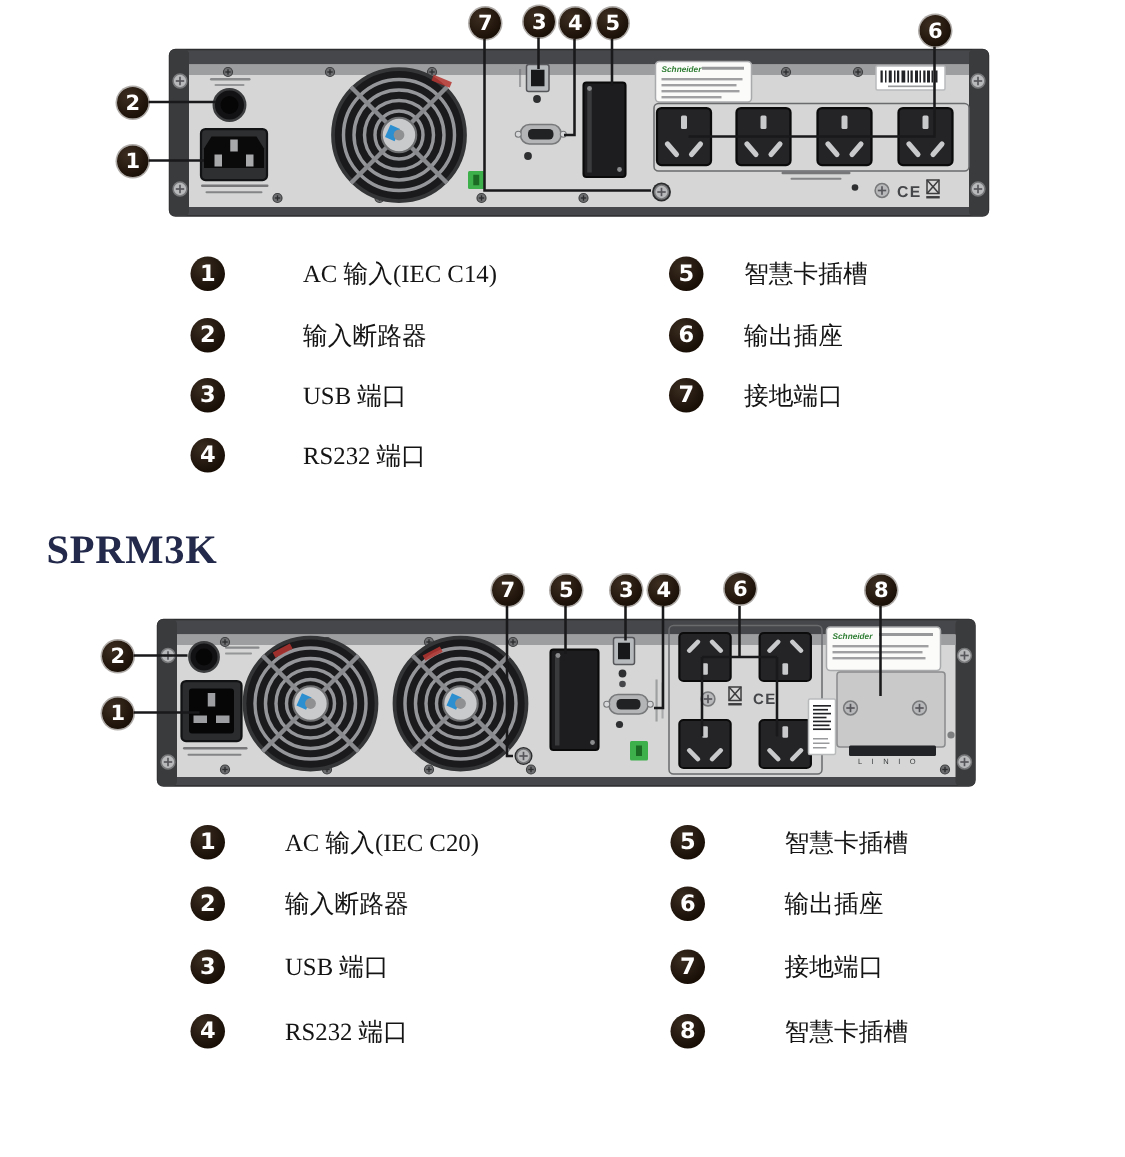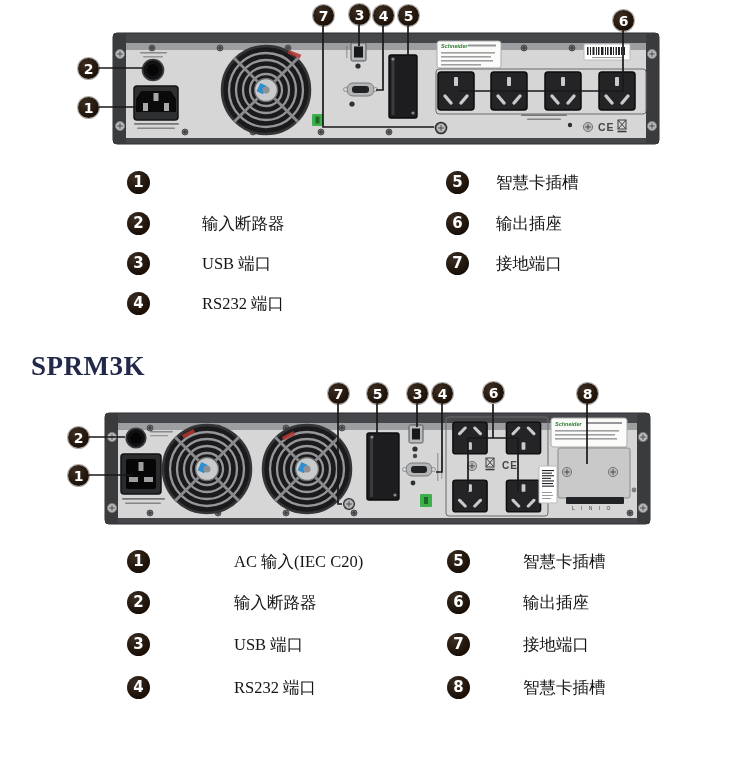--- a/index.html
+++ b/index.html
@@ -12,21 +12,21 @@
          font:bold 14px/1 "DejaVu Sans","Liberation Sans",sans-serif;
          box-shadow:0 0 0 1px rgba(25,15,5,.35);}
   .leg-row{position:absolute;display:flex;align-items:center;height:23px;}
   .leg-badge{width:23px;height:23px;border-radius:50%;flex:0 0 23px;
          background:radial-gradient(circle at 35% 30%, #3a2c20, #190f07 72%);
          color:#fff;display:flex;align-items:center;justify-content:center;
          font:bold 15px/1 "DejaVu Sans","Liberation Sans",sans-serif;}
   .leg-label{font-size:16.5px;color:#141414;white-space:nowrap;line-height:23px;}
   .g52 .leg-label{margin-left:52px;}
   .g27 .leg-label{margin-left:27px;}
-  .g56 .leg-label{margin-left:84px;}
+  .g56 .leg-label{margin-left:40px;}
   .g53 .leg-label{margin-left:53px;}
   .heading{position:absolute;left:31px;top:350px;font:bold 27px/1.2 "Liberation Serif","DejaVu Serif",serif;
            color:#22294a;letter-spacing:.5px;}
 </style>
 </head>
 <body>
 
 <div class="page">
 
 <svg width="750" height="771" viewBox="0 0 750 771">
@@ -355,20 +355,21 @@
 <div class="badge" style="left:313px;top:5px">7</div>
 <div class="badge" style="left:349px;top:4px">3</div>
 <div class="badge" style="left:373px;top:5px">4</div>
 <div class="badge" style="left:398px;top:5px">5</div>
 <div class="badge" style="left:613px;top:10px">6</div>
 <div class="badge" style="left:78px;top:58px">2</div>
 <div class="badge" style="left:78px;top:97px">1</div>
 
 <div class="leg-row g52" style="left:127px;top:171px">
   <span class="leg-badge">1</span>
+  <span class="leg-label">AC 输入(IEC C14)</span>
 </div>
 <div class="leg-row g52" style="left:127px;top:212px">
   <span class="leg-badge">2</span>
   <span class="leg-label">输入断路器</span>
 </div>
 <div class="leg-row g52" style="left:127px;top:252px">
   <span class="leg-badge">3</span>
   <span class="leg-label">USB 端口</span>
 </div>
 <div class="leg-row g52" style="left:127px;top:292px">

